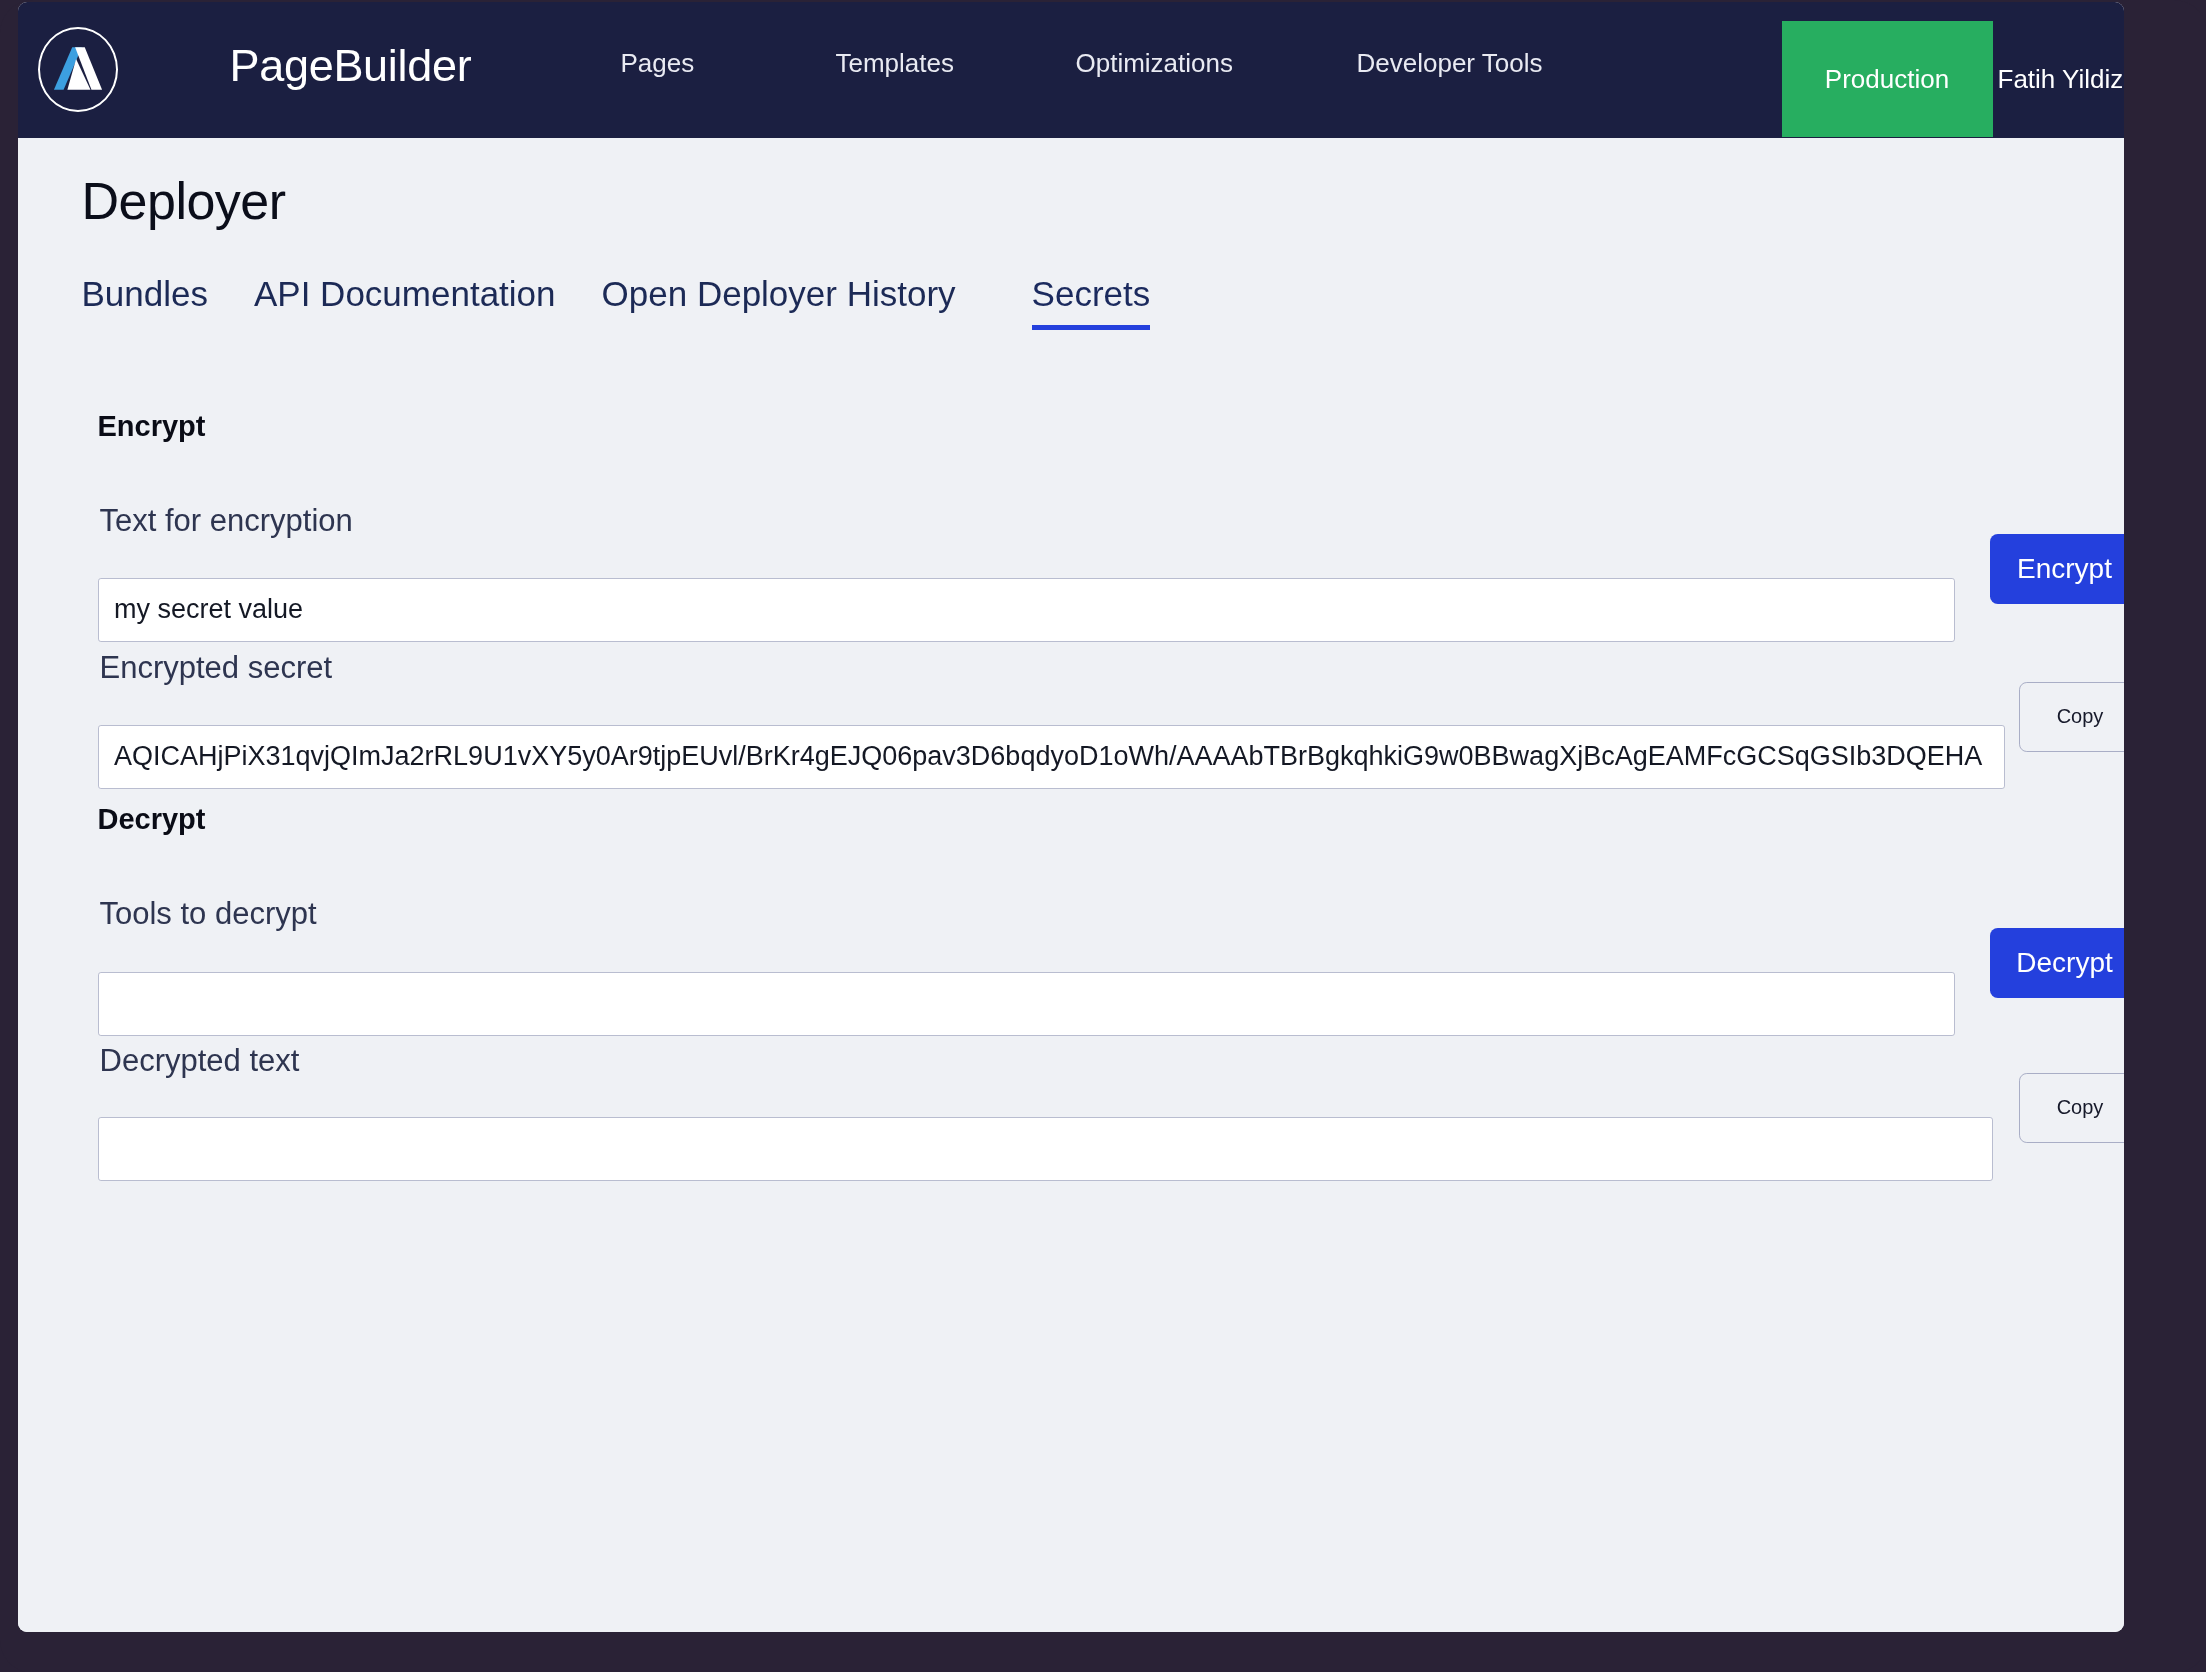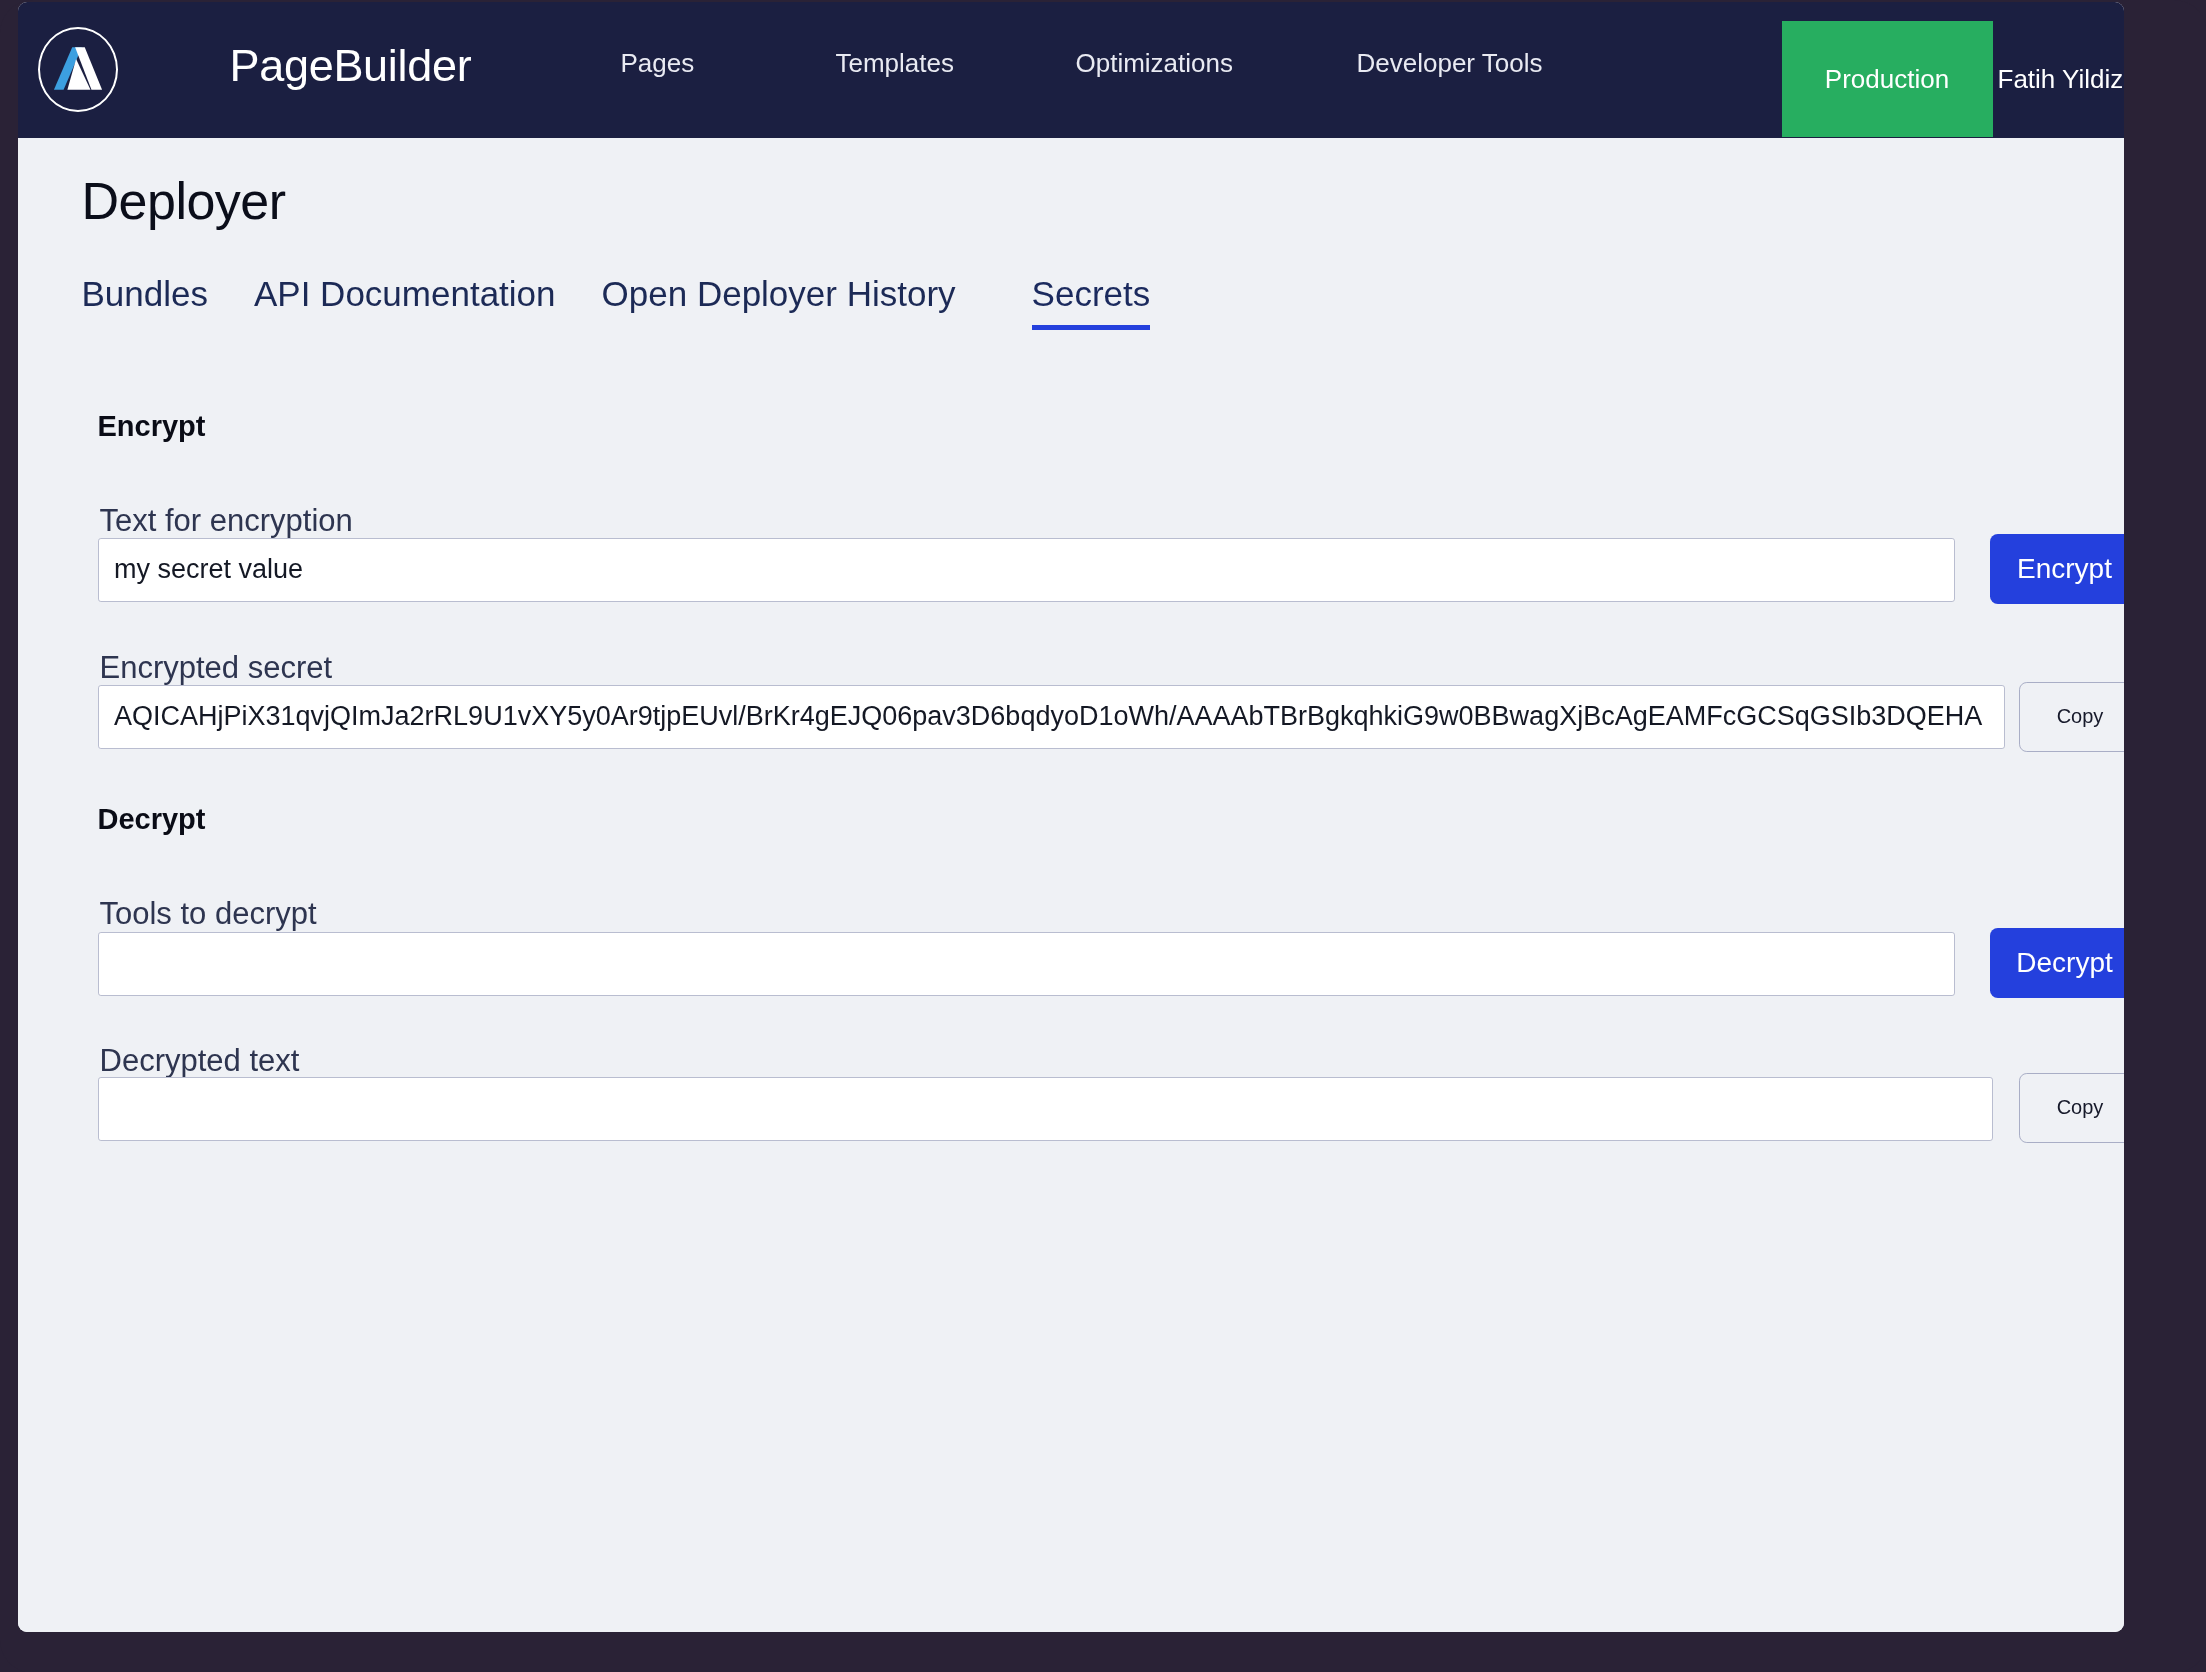--- a/index.html
+++ b/index.html
@@ -165,20 +165,21 @@
     position: absolute;
     left: 80px;
     background: #ffffff;
     border: 1.9px solid #b9bdd0;
     border-radius: 2.9px;
     font-family: "Liberation Sans", sans-serif;
     font-size: 27px;
     color: #141824;
     padding: 0 15.5px;
     outline: none;
+    margin-top: 40px;
   }
   #input-text-encrypt {
     top: 400px; width: 1857px; height: 64px;
   }
   #input-enc-secret {
     top: 547px; width: 1907px; height: 64px;
   }
   #input-secret-decrypt {
     top: 794px; width: 1857px; height: 64px;
   }

